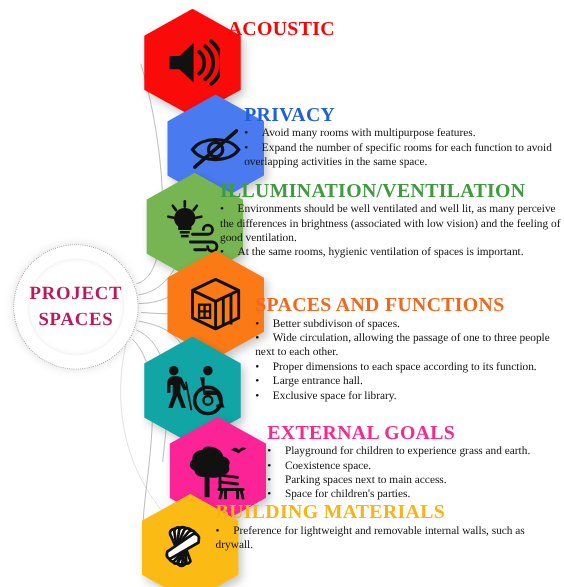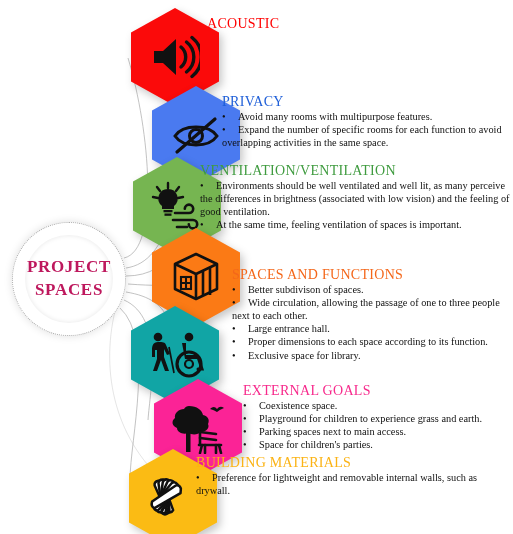--- a/index.html
+++ b/index.html
@@ -75,22 +75,22 @@
     align-items: center;
     justify-content: center;
   }
   .hex svg { display: block; }
 
   .txtblock {
     position: absolute;
   }
   .sect-title {
     font-family: "Liberation Serif", "DejaVu Serif", serif;
-    font-weight: normal;
-    font-size: 14px;
+    font-weight: bold;
+    font-size: 18px;
     letter-spacing: 0.3px;
     margin: 0 0 1px 0;
     white-space: nowrap;
   }
   .bullets {
     list-style: none;
     margin: 0;
     padding: 0;
     color: #111111;
     font-family: "Liberation Serif", "DejaVu Serif", serif;
@@ -192,24 +192,24 @@
           <g fill="none" stroke="#111" stroke-width="2.6" stroke-linecap="round">
             <path d="M26 32 h14 a4.2 4.2 0 1 0 -4.2 -4.2"></path>
             <path d="M24 39 h20 a4.2 4.2 0 1 1 -4.2 4.2"></path>
             <path d="M28 46 h10"></path>
           </g>
         </svg>
       </span>
     </div>
   </div>
   <div class="txtblock" style="left:200px; top:163px; width:310px;">
-    <div class="sect-title" id="title-2" style="color: rgb(63, 155, 63);">VENTILATION/VENTILATION</div>
+    <div class="sect-title" id="title-2" style="color: rgb(63, 155, 63);">ILLUMINATION/VENTILATION</div>
     <ul class="bullets" id="bul-2">
         <li><span class="bul">•</span><span class="btxt">Environments should be well ventilated and well lit, as many perceive the differences in brightness (associated with low vision) and the feeling of good ventilation.</span></li>
-        <li><span class="bul">•</span><span class="btxt">At the same time, feeling ventilation of spaces is important.</span></li>
+        <li><span class="bul">•</span><span class="btxt">At the same rooms, hygienic ventilation of spaces is important.</span></li>
       </ul>
   </div>
 
   <div class="hex-wrap" style="left:152px; top:228px;">
     <div class="hex" id="hex-3" style="background: rgb(251, 122, 21);">
       <span>
         <svg width="52" height="52" viewBox="0 0 52 52">
           <g fill="none" stroke="#111" stroke-width="2.6" stroke-linejoin="round">
             <path d="M26 3 L47 13 L47 38 L26 48 L5 38 L5 13 z"></path>
             <path d="M5 13 L26 23 L47 13"></path>
@@ -224,22 +224,22 @@
           </g>
         </svg>
       </span>
     </div>
   </div>
   <div class="txtblock" style="left:232px; top:231px; width:280px;margin-top:36px;">
     <div class="sect-title" id="title-3" style="color: rgb(244, 103, 26);">SPACES AND FUNCTIONS</div>
     <ul class="bullets" id="bul-3">
         <li><span class="bul">•</span><span class="btxt">Better subdivison of spaces.</span></li>
         <li><span class="bul">•</span><span class="btxt">Wide circulation, allowing the passage of one to three people next to each other.</span></li>
+        <li><span class="bul">•</span><span class="btxt">Proper dimensions to each space according to its function.</span></li>
         <li><span class="bul">•</span><span class="btxt">Large entrance hall.</span></li>
-        <li><span class="bul">•</span><span class="btxt">Proper dimensions to each space according to its function.</span></li>
         <li><span class="bul">•</span><span class="btxt">Exclusive space for library.</span></li>
       </ul>
   </div>
 
   <div class="hex-wrap" style="left:131px; top:306px;">
     <div class="hex" id="hex-4" style="background: rgb(17, 165, 165);">
       <span>
         <svg width="60" height="48" viewBox="0 0 60 48">
 
           <circle cx="13" cy="6" r="4.3" fill="#111"></circle>
@@ -278,22 +278,22 @@
             <path d="M36 43 l0 8"></path>
             <path d="M47 43 l0 8"></path>
           </g>
         </svg>
       </span>
     </div>
   </div>
   <div class="txtblock" style="left:243px; top:383px; width:268px;">
     <div class="sect-title" id="title-5" style="color: rgb(247, 42, 140);">EXTERNAL GOALS</div>
     <ul class="bullets" id="bul-5">
+        <li><span class="bul">•</span><span class="btxt">Playground for children to experience grass and earth.</span></li>
         <li><span class="bul">•</span><span class="btxt">Coexistence space.</span></li>
-        <li><span class="bul">•</span><span class="btxt">Playground for children to experience grass and earth.</span></li>
         <li><span class="bul">•</span><span class="btxt">Parking spaces next to main access.</span></li>
         <li><span class="bul">•</span><span class="btxt">Space for children's parties.</span></li>
       </ul>
   </div>
 
   <div class="hex-wrap" style="left:129px; top:449px;">
     <div class="hex" id="hex-6" style="background: rgb(251, 187, 20);">
       <span>
         <svg width="56" height="50" viewBox="0 0 56 50">
           <g fill="#fff" stroke="#111" stroke-width="2.5" stroke-linejoin="round">

